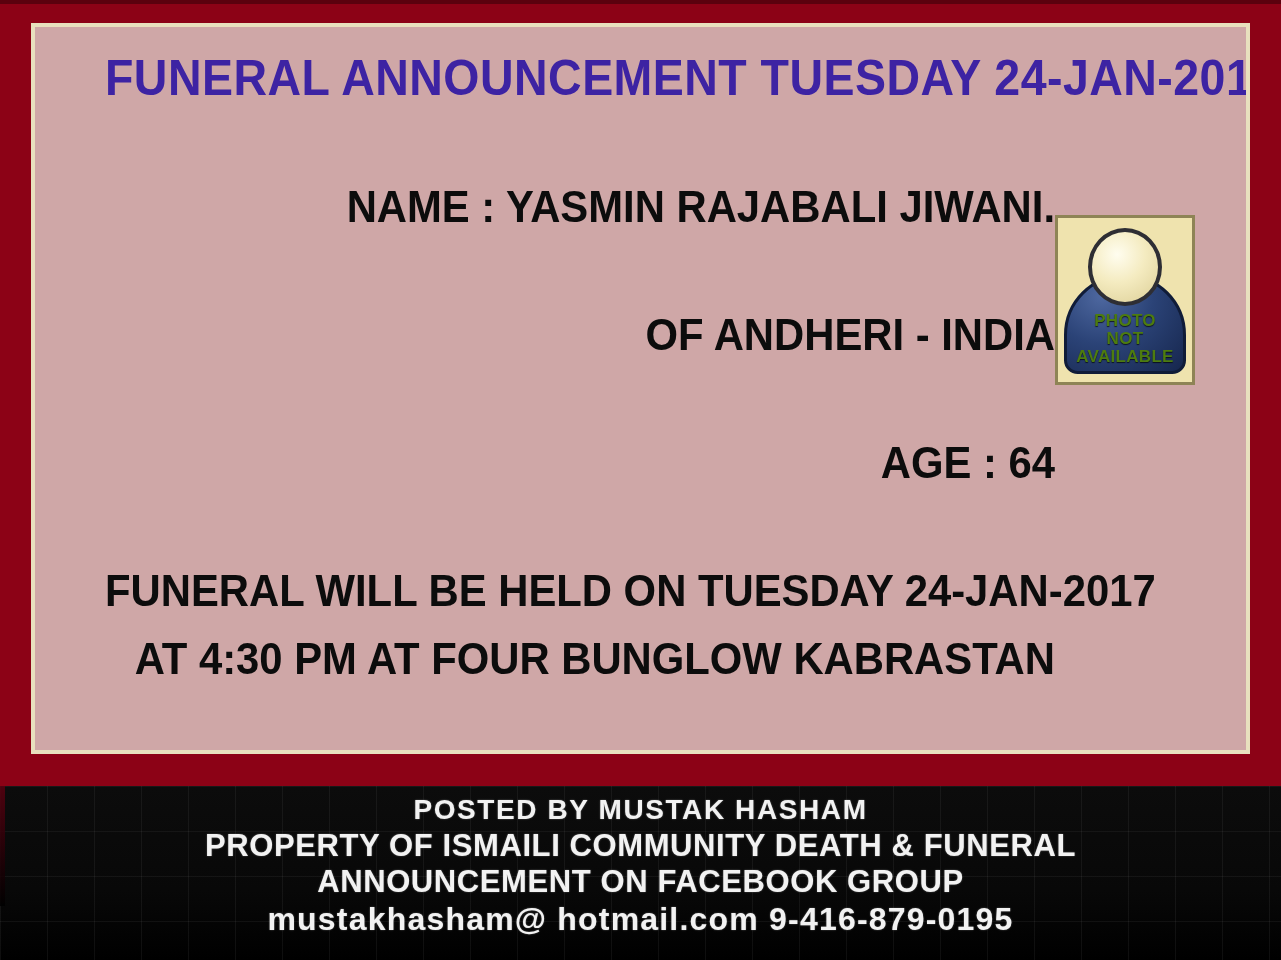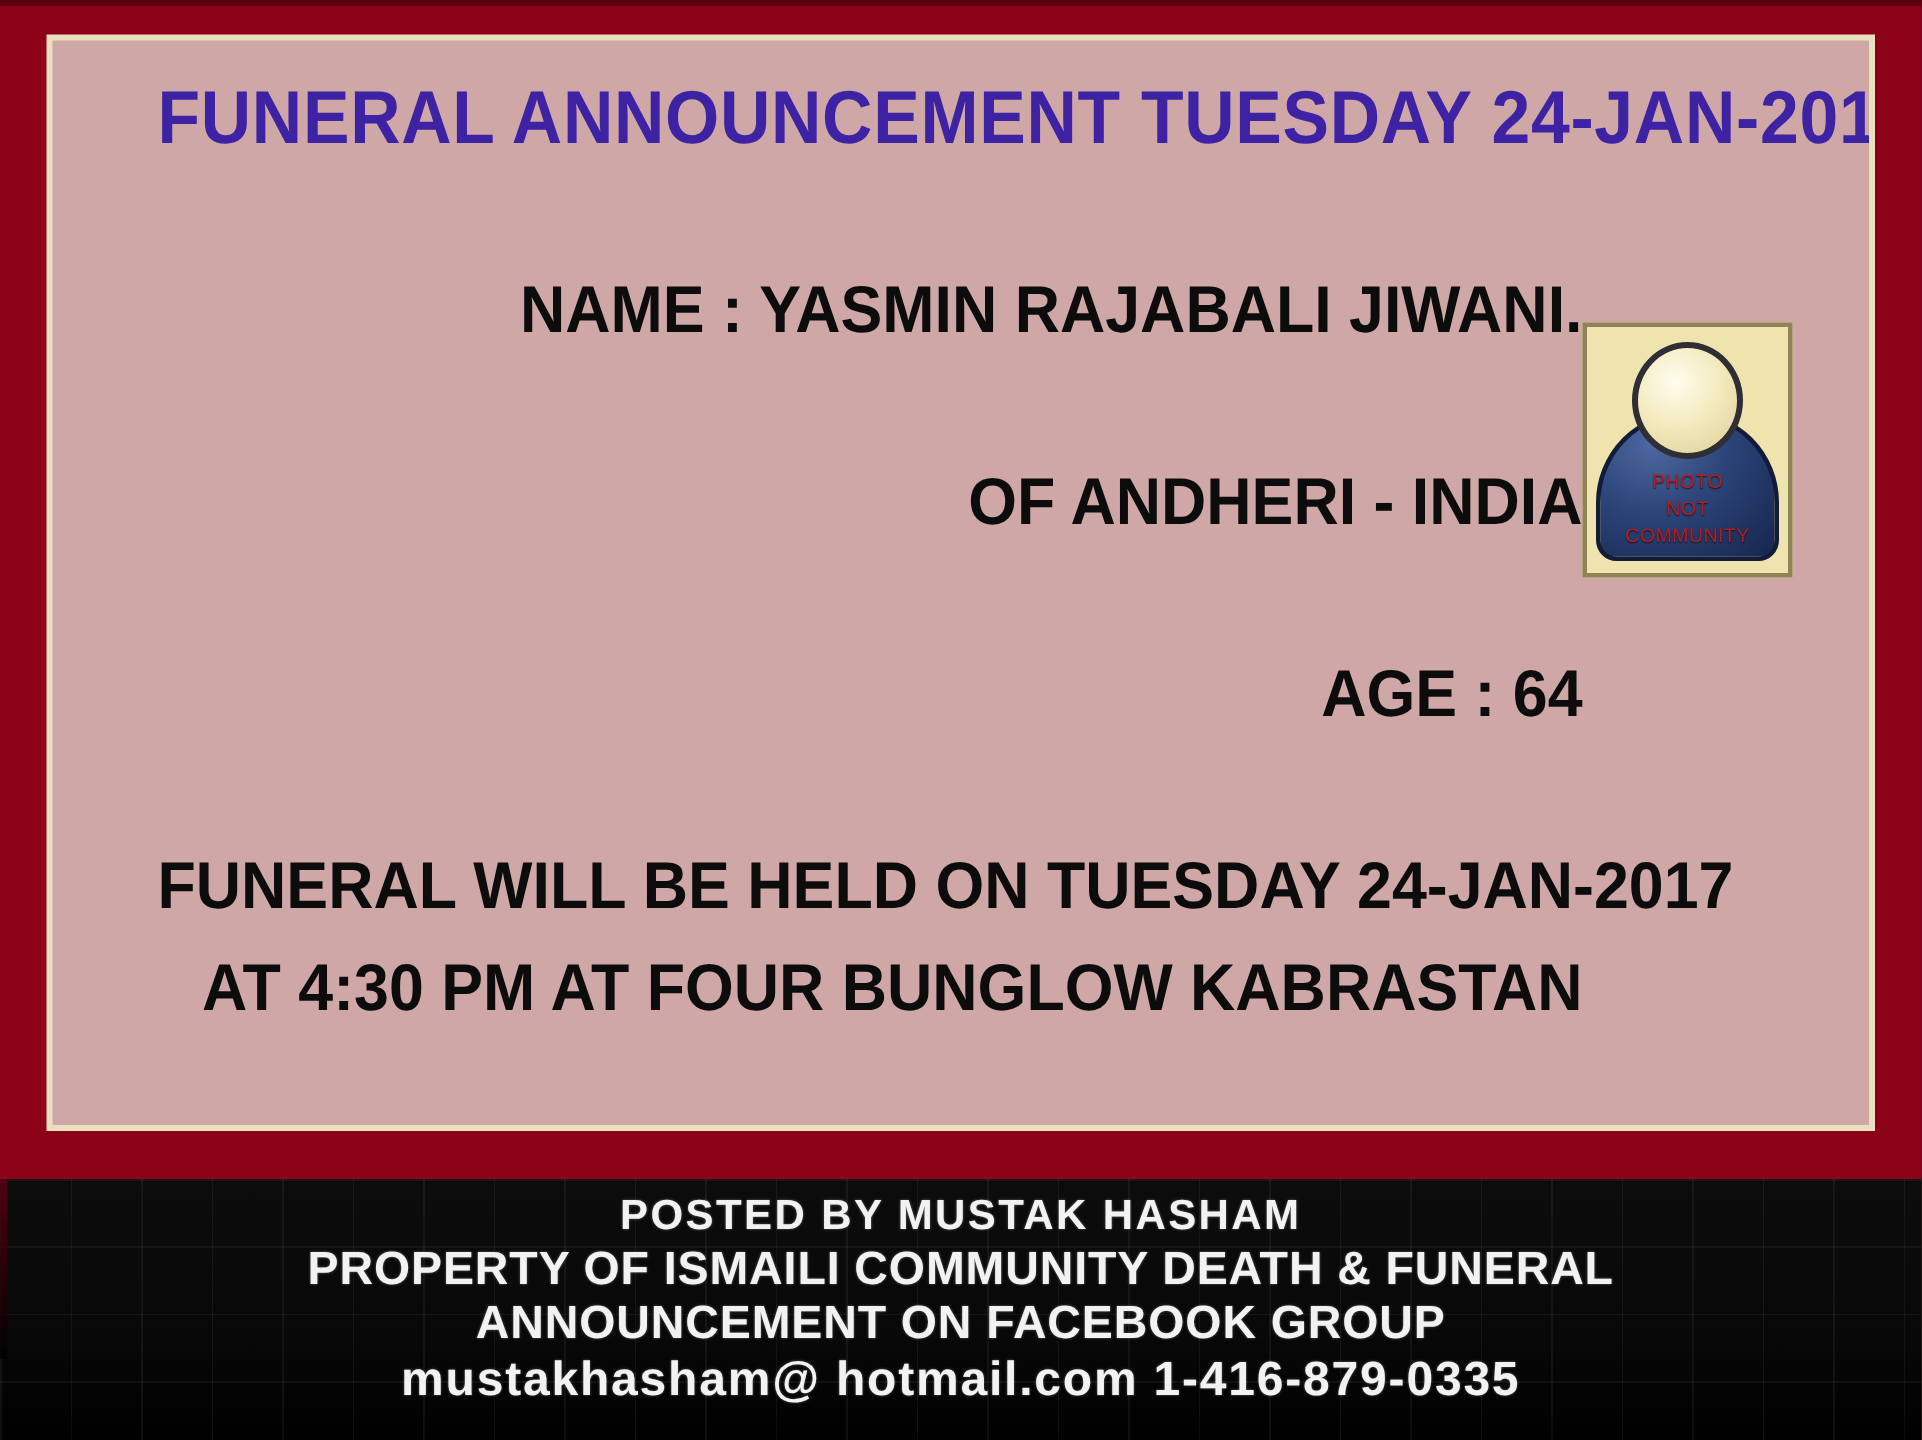--- a/index.html
+++ b/index.html
@@ -139,24 +139,24 @@
     box-sizing: border-box;
     z-index: 2;
   }
   .avatar-caption {
     position: absolute;
     left: 0;
     right: 0;
     bottom: 16px;
     z-index: 4;
     text-align: center;
-    color: #b91c1c;
-    font-family: "Liberation Sans Narrow", "Liberation Sans", sans-serif;
-    font-weight: normal;
-    font-size: 13px;
+    color: #4d7c0f;
+    font-family: "Liberation Sans Narrow", "Liberation Sans", sans-serif;
+    font-weight: bold;
+    font-size: 17px;
     line-height: 18px;
     letter-spacing: 0.3px;
     text-shadow: 0 1px 1px rgba(0,0,0,0.7);
   }
 
   
   .footer {
     position: absolute;
     left: 0;
     top: 786px;
@@ -219,30 +219,30 @@
       </div>
 
       <div class="photo-box">
         <div class="avatar-wrap">
           <div class="avatar-head"></div>
           <div class="avatar-body"></div>
         </div>
         <div class="avatar-caption">
           <div>PHOTO</div>
           <div>NOT</div>
-          <div>COMMUNITY</div>
+          <div>AVAILABLE</div>
         </div>
       </div>
 
     </div>
   </div>
 
   <div class="footer">
     <div class="footer-edge-left"></div>
     <div class="footer-lines">
       <div class="f-line f1">POSTED BY MUSTAK HASHAM</div>
       <div class="f-line f2">PROPERTY OF ISMAILI COMMUNITY DEATH &amp; FUNERAL</div>
       <div class="f-line f3">ANNOUNCEMENT ON FACEBOOK GROUP</div>
-      <div class="f-line f4">mustakhasham@ hotmail.com 1-416-879-0335</div>
+      <div class="f-line f4">mustakhasham@ hotmail.com 9-416-879-0195</div>
     </div>
   </div>
 
 </div>
 
 </body></html>

